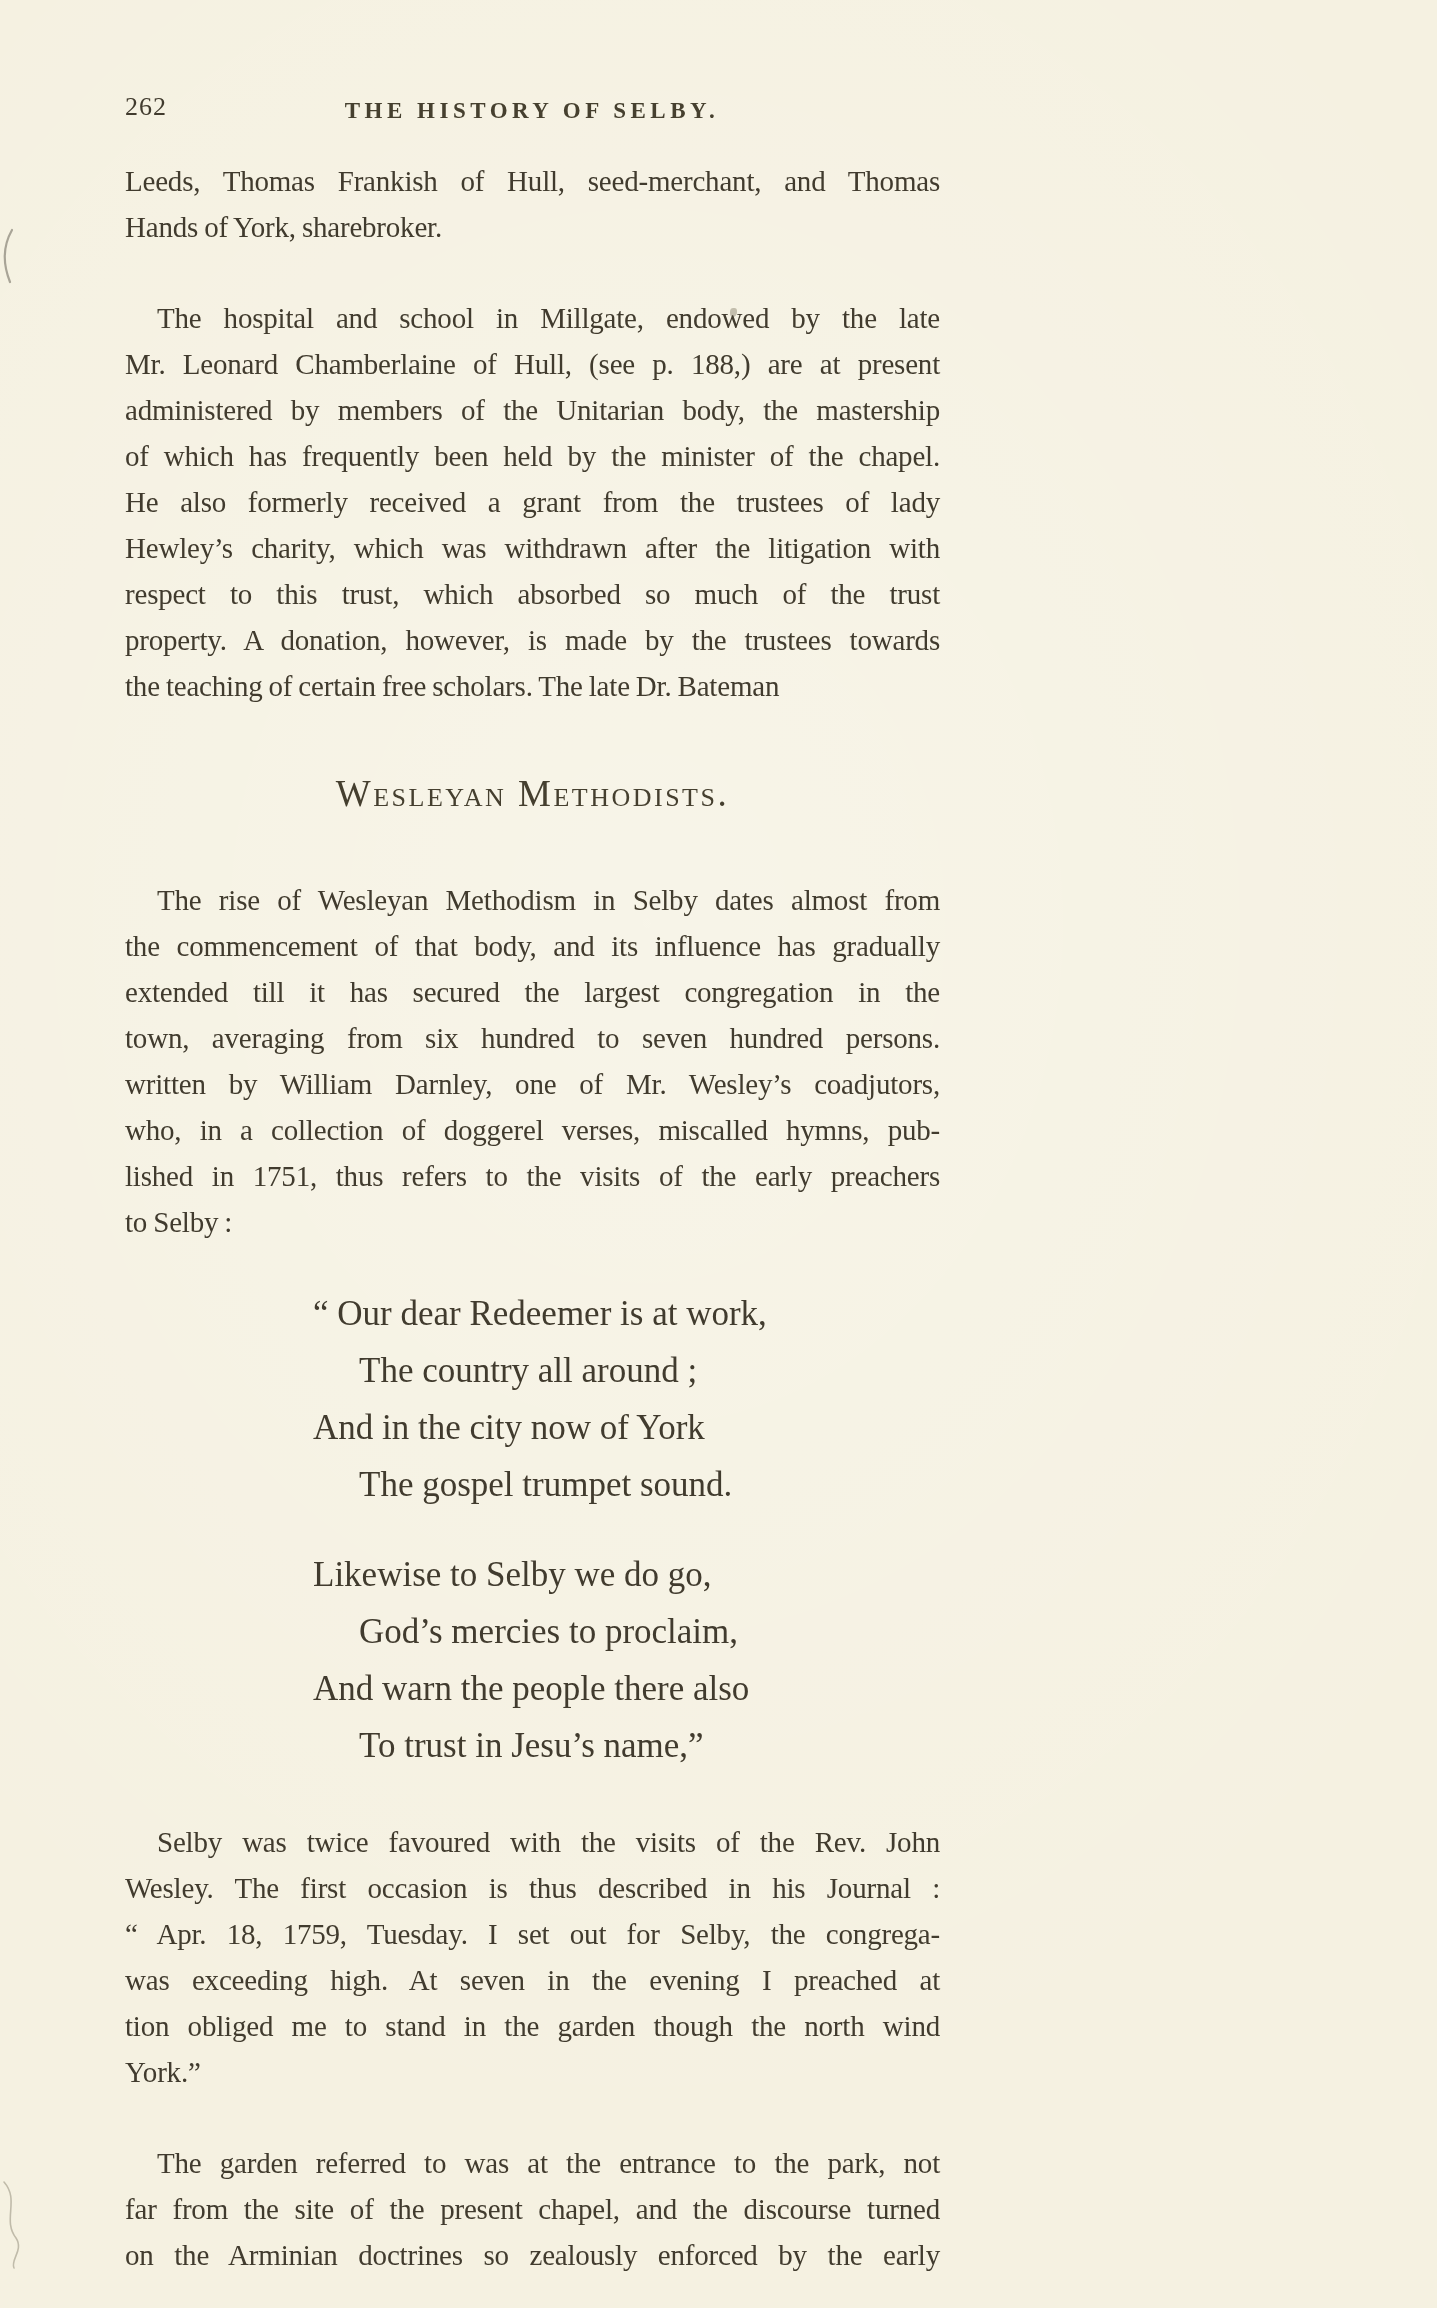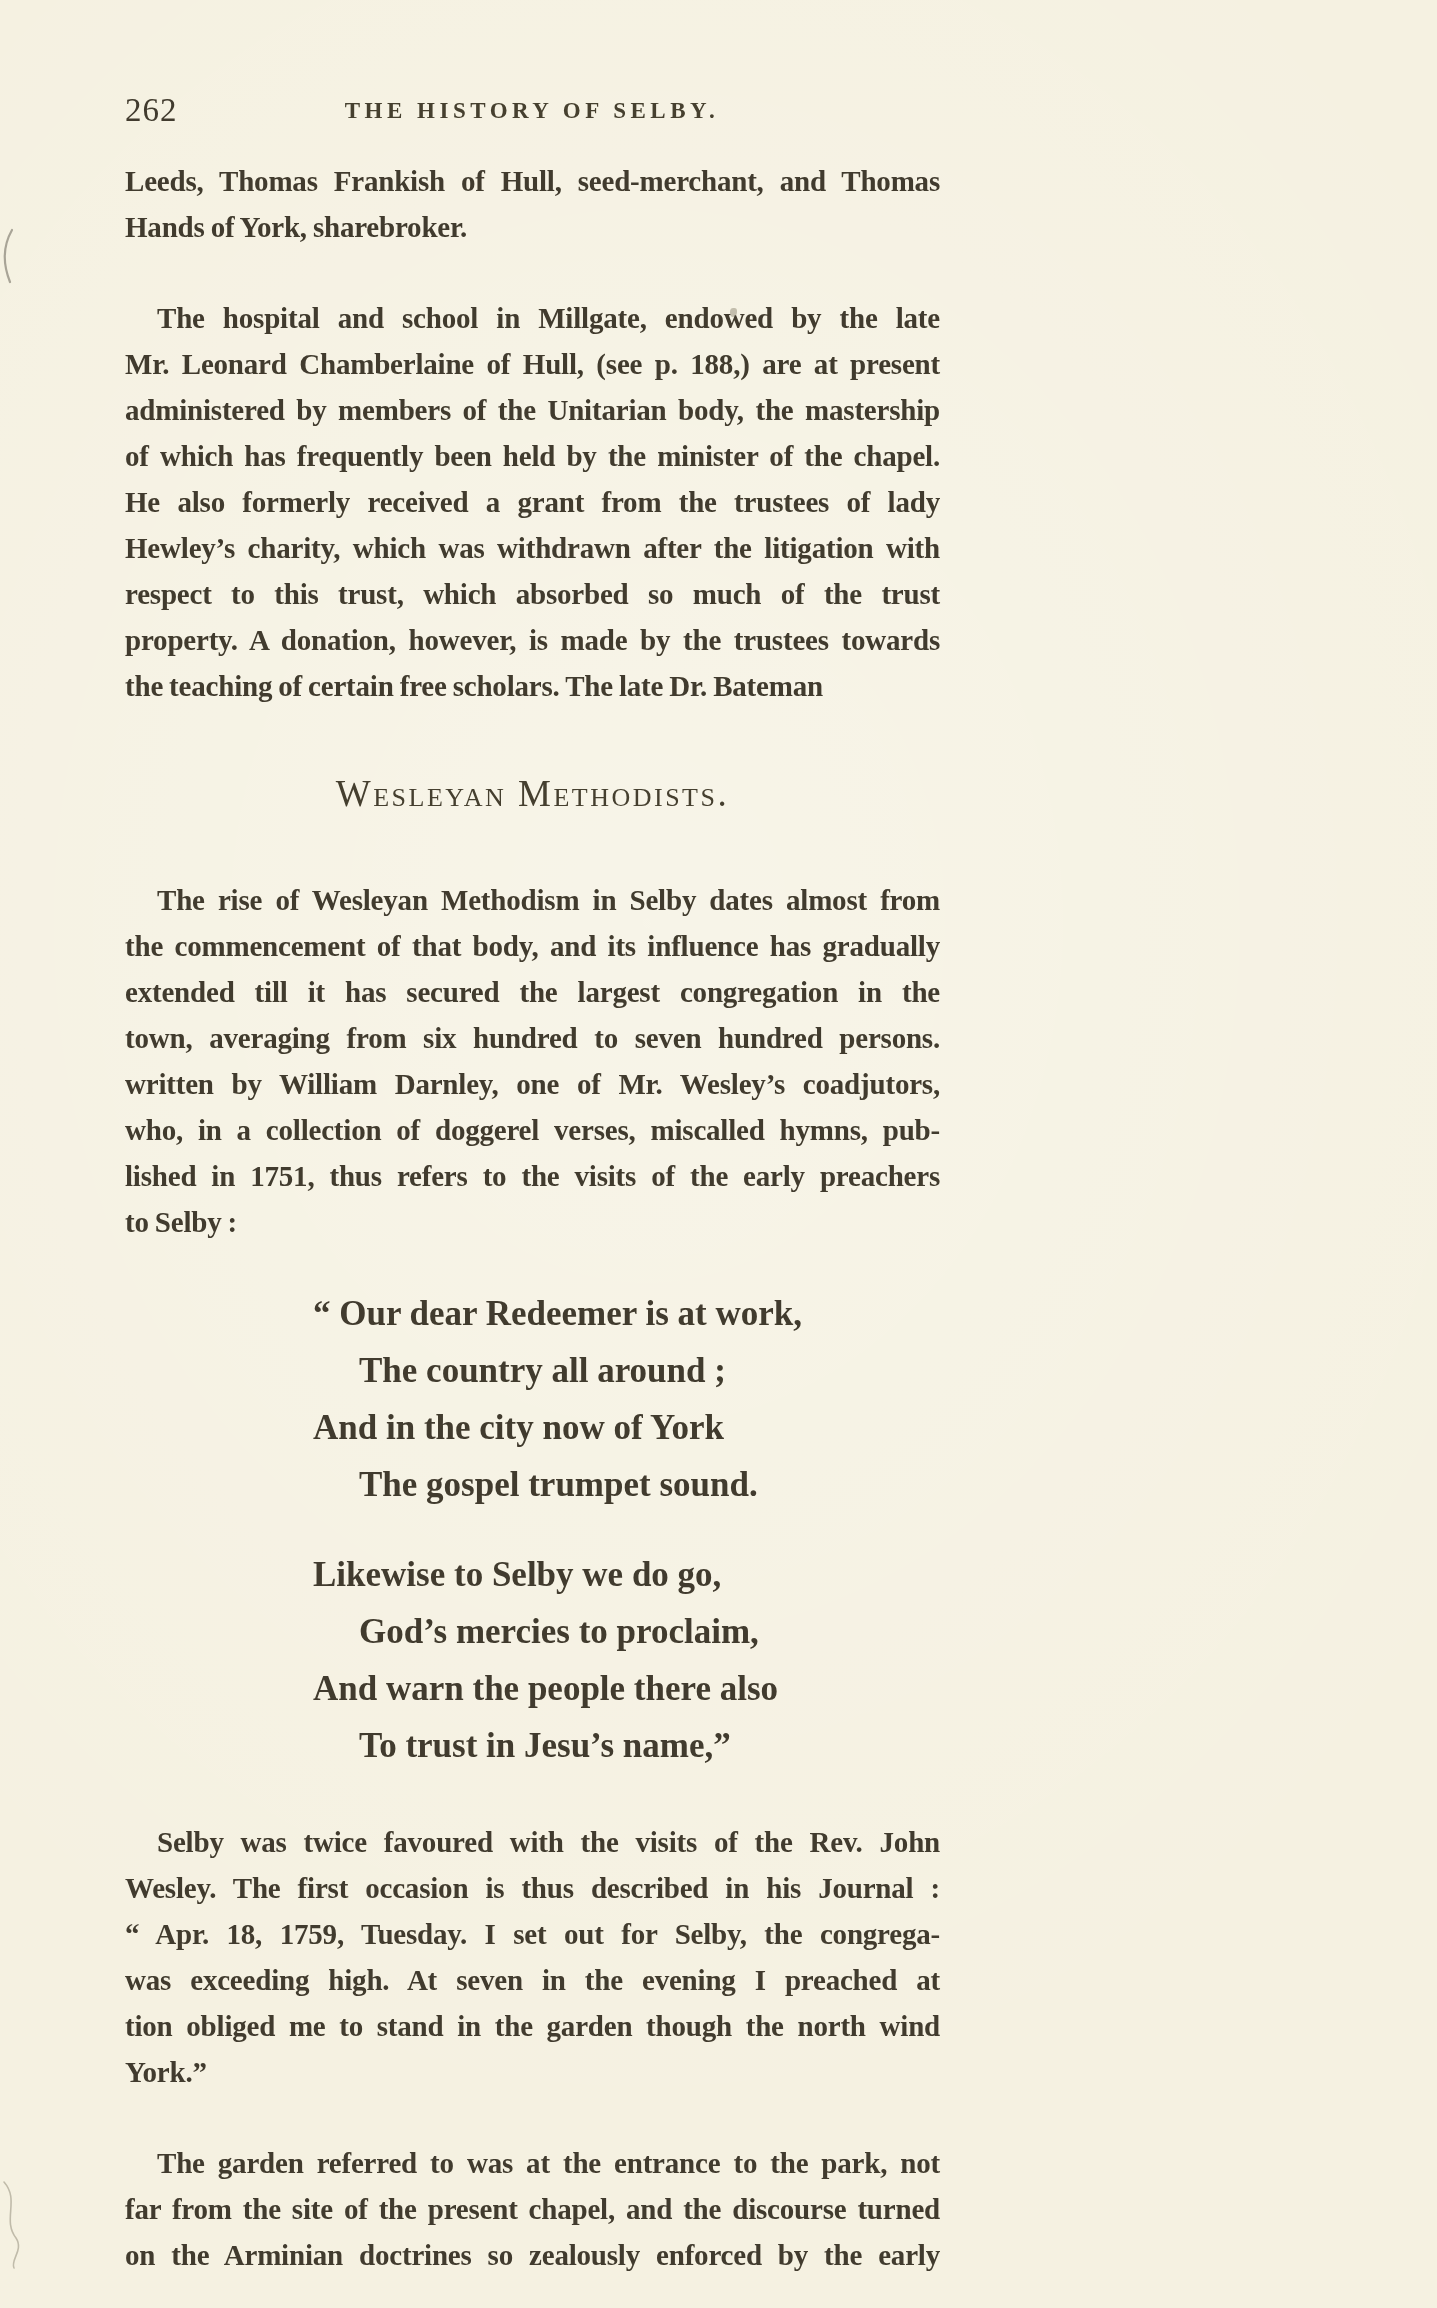--- a/index.html
+++ b/index.html
@@ -20,31 +20,31 @@
     position:absolute; left:125px; top:0; width:815px;
   }
   
   .page-header {
     position:relative;
     margin-top:92px;
     height:40px;
   }
   .page-num {
     position:absolute; left:0; top:0;
-    font-size:33px; letter-spacing:1px;
+    font-size:26px; letter-spacing:1px;
   }
   .running-title {
     position:absolute; left:0; right:1px; top:6px;
     text-align:center;
     font-size:23px; font-weight:bold; letter-spacing:4.5px;
     color:#46402f;
   }
   
   .para { font-size:29px; line-height:46px; letter-spacing:-0.2px; word-spacing:-1px;margin-top:45px; }
-  .tl { text-align:justify; text-align-last:justify;font-weight:bold; }
+  .tl { text-align:justify; text-align-last:justify; }
   .para .tl:last-child { text-align-last:left; }
   .para.cont .tl:last-child { text-align-last:justify; }
   .para.indented .tl:first-child { text-indent:32px; }
   .p1 { margin-top:26px; }
   
   .heading {
     margin-top:63px;
     text-align:center;
     font-variant:small-caps;
     font-size:37px;

